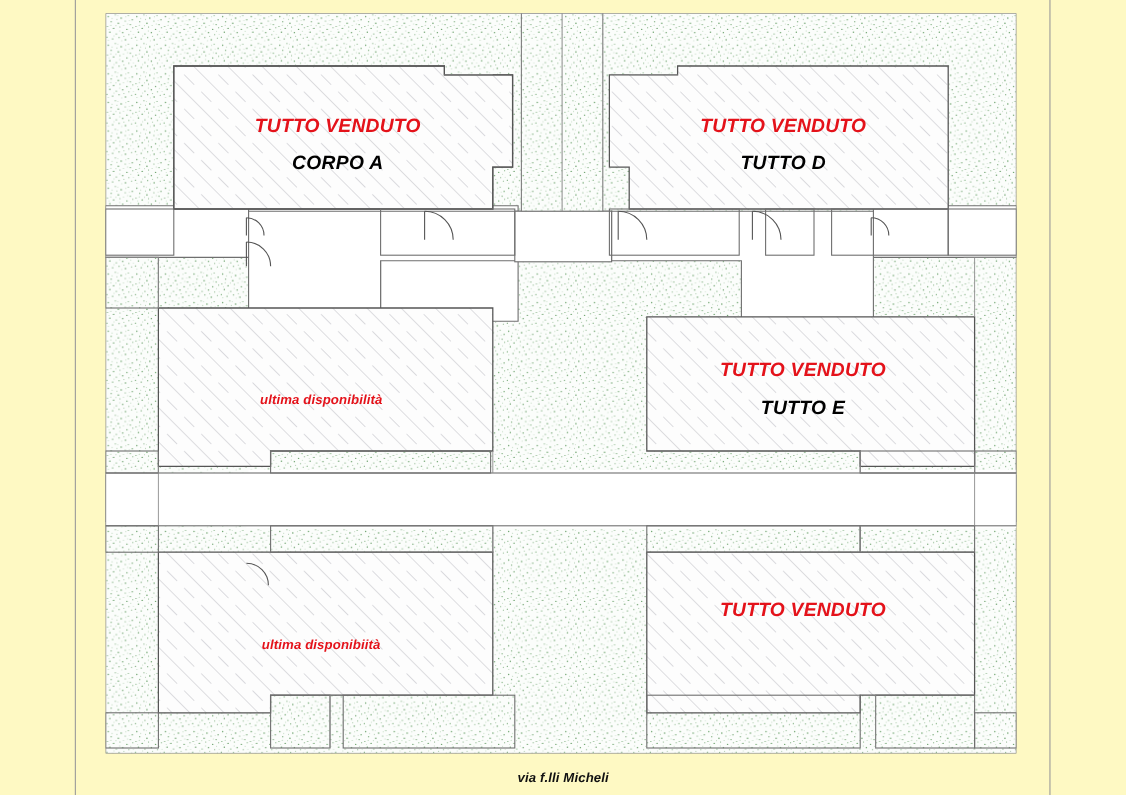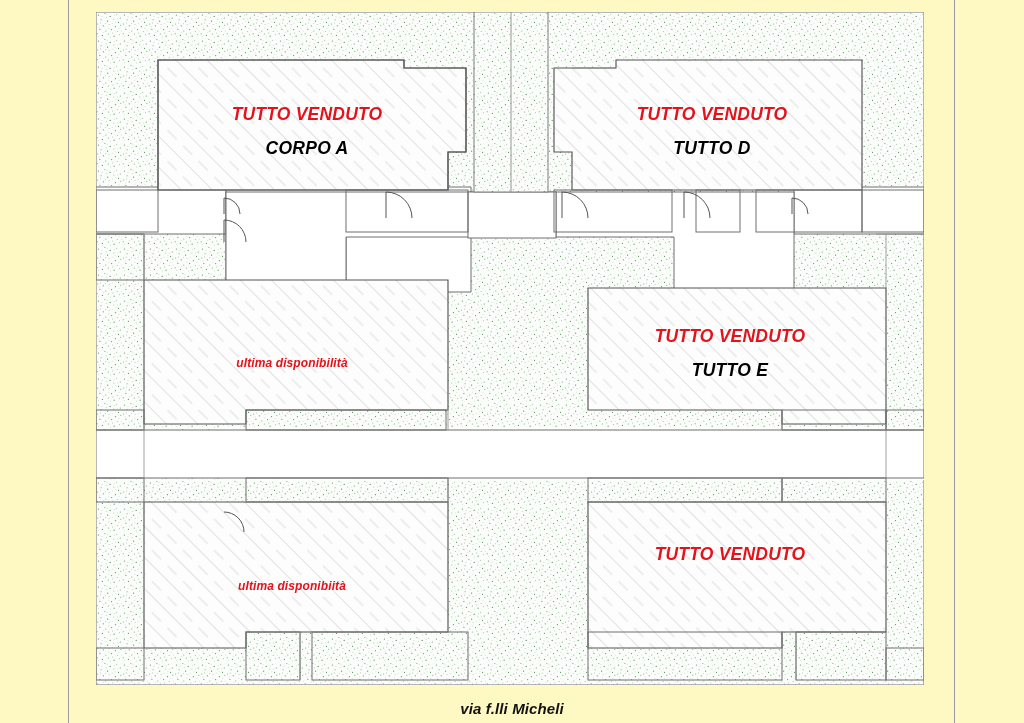--- a/index.html
+++ b/index.html
@@ -62,21 +62,21 @@
     letter-spacing:0.3px;
     margin-top:11px;
   }
 
   
   #street-caption{
     position:absolute;
     left:0; right:0;
     top:700px;
     text-align:center;
-    font-size:15px;
+    font-size:12px;
     font-weight:bold;
     color:#111111;
     letter-spacing:0.1px;
   }
 </style>
 </head>
 <body>
 
 <div id="sheet">
 

